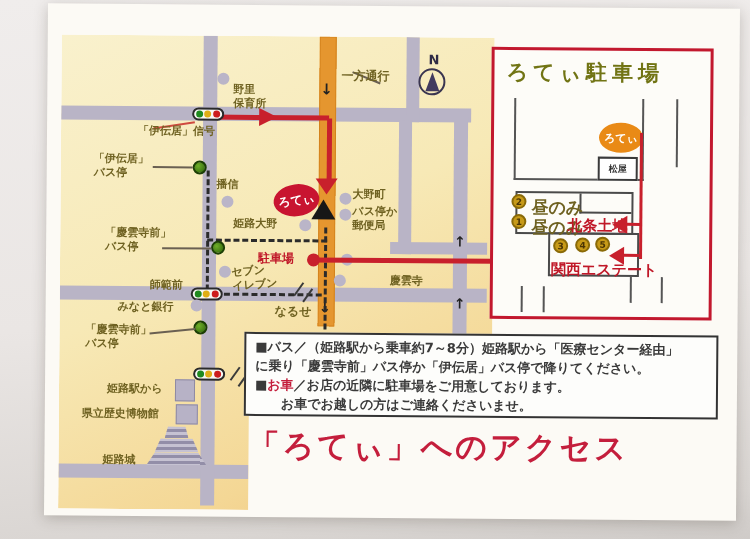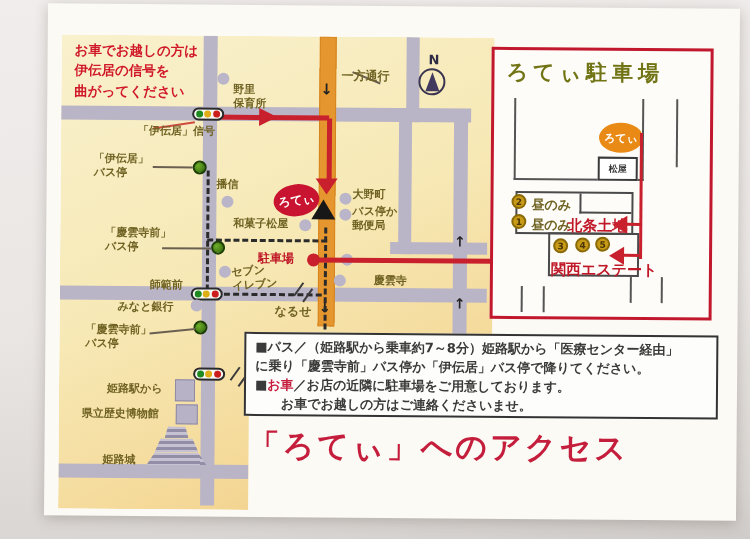--- a/index.html
+++ b/index.html
@@ -35,21 +35,21 @@
   .bldg{position:absolute;background:#b7b2c6;border:1px solid #8f8aa2;box-sizing:border-box;}
   .ctier{position:absolute;background:repeating-linear-gradient(180deg,#c6c2d2 0 3px,#938ea8 3px 6px);
     clip-path:polygon(14% 0,86% 0,100% 100%,0 100%);}
   .slash{position:absolute;width:16px;height:2px;background:#3a3a3a;transform:rotate(-55deg);}
   
   #inset{position:absolute;left:444px;top:40px;width:222px;height:272px;background:#fdfcf8;
     border:3px solid #c2182e;box-sizing:border-box;}
   .plot{position:absolute;background:#555;}
   .badge{position:absolute;width:15px;height:15px;border-radius:50%;background:#c79a18;border:2px solid #8a6a08;
     box-sizing:border-box;color:#4a3404;font-size:9px;font-weight:bold;display:flex;align-items:center;justify-content:center;}
-  .ins-lbl{position:absolute;font-size:13px;font-weight:bold;color:#6f6222;}
+  .ins-lbl{position:absolute;font-size:17px;font-weight:bold;color:#6f6222;}
   .ins-red{position:absolute;font-size:15px;font-weight:bold;color:#c01828;white-space:pre;}
   
   #infobox{position:absolute;left:199px;top:327px;width:474px;height:84px;background:#fdfdfb;
     border:2px solid #333;box-sizing:border-box;padding:4px 9px;
     font-size:13px;line-height:1.45;font-weight:bold;color:#3a3a3a;}
   #infobox .red{color:#c41e3c;}
   #accesstitle{position:absolute;left:204px;top:420px;font-size:31px;font-weight:bold;color:#c41e3c;letter-spacing:3px;}
   #annot{position:absolute;left:27px;top:36px;font-size:13.5px;line-height:1.5;font-weight:bold;color:#d01828;white-space:pre;}
   .compass-circle{position:absolute;width:27px;height:27px;border:2px solid #3a3550;border-radius:50%;box-sizing:border-box;}
   .needle{position:absolute;width:0;height:0;border-left:7px solid transparent;border-right:7px solid transparent;
@@ -131,35 +131,35 @@
     <div class="slash" style="left:168px;top:337px;"></div>
     <div class="slash" style="left:176px;top:343px;"></div>
 
     <div class="lbl" style="left:280px;top:33px;font-size:12px;font-family:Liberation Mono, monospace;">一方通行</div>
     <div class="lbl" style="left:172px;top:47px;">野里
 保育所</div>
     <div class="lbl" style="left:40px;top:89px;margin-left:37px;">「伊伝居」信号</div>
     <div class="lbl" style="left:33px;top:117px;">「伊伝居」
 バス停</div>
     <div class="lbl" style="left:156px;top:142px;">播信</div>
-    <div class="lbl" style="left:173px;top:181px;">和菓子松屋</div>
+    <div class="lbl" style="left:173px;top:181px;">姫路大野</div>
     <div class="lbl" style="left:292px;top:151px;">大野町</div>
     <div class="lbl" style="left:292px;top:168px;">バス停か
 郵便局</div>
     <div class="lbl" style="left:45px;top:191px;">「慶雲寺前」
 バス停</div>
     <div class="lbl-red" style="left:198px;top:214px;font-size:12px;">駐車場</div>
     <div class="lbl" style="left:172px;top:228px;transform:rotate(-5deg);">セブン
 イレブン</div>
     <div class="lbl" style="left:90px;top:243px;">師範前</div>
     <div class="lbl" style="left:58px;top:265px;">みなと銀行</div>
     <div class="lbl" style="left:26px;top:288px;">「慶雲寺前」
 バス停</div>
     <div class="lbl" style="left:215px;top:268px;font-size:12px;">なるせ</div>
-    <div class="lbl" style="left:314px;top:237px;">慶雲寺</div>
+    <div class="lbl" style="left:330px;top:237px;">慶雲寺</div>
     <div class="lbl" style="left:48px;top:347px;">姫路駅から</div>
     <div class="lbl" style="left:23px;top:372px;">県立歴史博物館</div>
     <div class="lbl" style="left:44px;top:418px;">姫路城</div>
 
     <div class="oval" style="left:213px;top:148px;width:46px;height:32px;background:#c81430;font-size:12px;transform:rotate(-8deg);">ろてぃ</div>
 
     <div class="bldg" style="left:116px;top:344px;width:20px;height:22px;"></div>
     <div class="bldg" style="left:117px;top:369px;width:22px;height:20px;"></div>
     <div class="ctier" style="left:106px;top:391px;width:24px;height:12px;"></div>
     <div class="ctier" style="left:96px;top:403px;width:44px;height:14px;"></div>
@@ -204,23 +204,20 @@
     <div class="badge" style="left:102px;top:186px;">5</div>
     <div class="ins-red" style="left:58px;top:210px;">関西エステート</div>
 
     <div class="redl" style="left:146px;top:82px;width:3px;height:126px;"></div>
     <div class="redl" style="left:133px;top:172px;width:15px;height:3px;"></div>
     <div class="tri" style="left:119px;top:165px;border-right:15px solid #c8202c;border-top:9px solid transparent;border-bottom:9px solid transparent;"></div>
     <div class="redl" style="left:130px;top:203px;width:18px;height:3px;"></div>
     <div class="tri" style="left:116px;top:196px;border-right:15px solid #c8202c;border-top:9px solid transparent;border-bottom:9px solid transparent;"></div>
   </div>
 
-  <div id="annot">お車でお越しの方は
-伊伝居の信号を
-曲がってください</div>
 
   <div id="infobox">
     <div>■バス／（姫路駅から乗車約7～8分）姫路駅から「医療センター経由」</div>
     <div>に乗り「慶雲寺前」バス停か「伊伝居」バス停で降りてください。</div>
     <div><span>■</span><span class="red">お車</span><span>／お店の近隣に駐車場をご用意しております。</span></div>
     <div style="padding-left:26px;">お車でお越しの方はご連絡くださいませ。</div>
   </div>
 
   <div id="accesstitle">「ろてぃ」へのアクセス</div>
 

